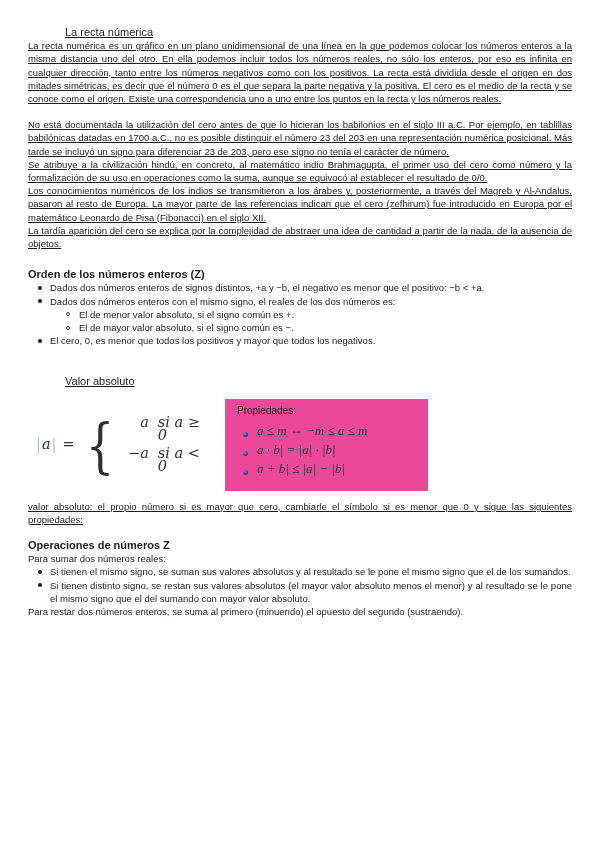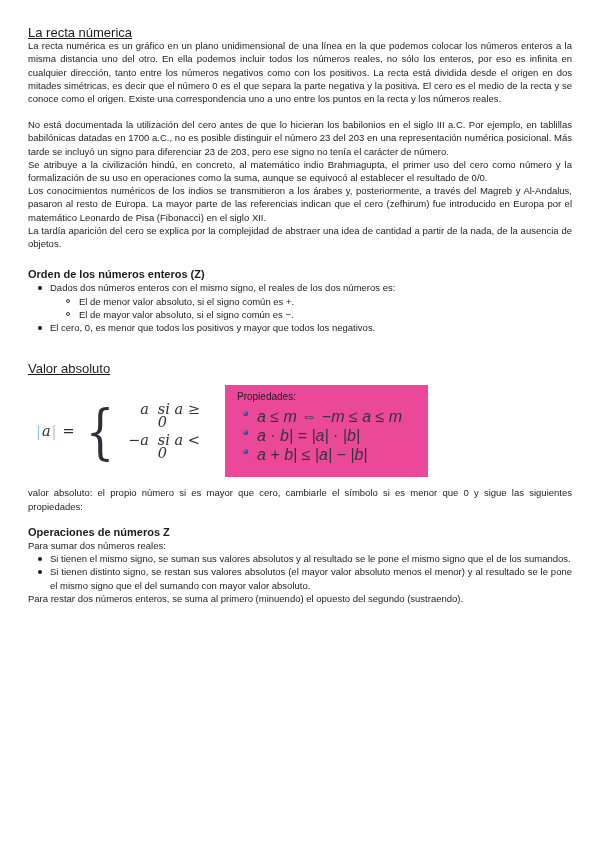--- a/index.html
+++ b/index.html
@@ -3,23 +3,23 @@
 <meta charset="utf-8">
 <style>
   * { margin:0; padding:0; box-sizing:border-box; }
   html,body { background:#ffffff; }
   body {
     width:600px; height:848px; overflow:hidden;
     font-family:"Liberation Sans","DejaVu Sans",sans-serif;
     font-size:9.5px; line-height:13.2px; color:#1c1c1c;
   }
   .page { width:600px; height:848px; padding:26px 28px 0 28px; }
-  .h { text-decoration:underline; font-weight:normal; font-size:13px; }
+  .h { text-decoration:underline; font-weight:normal; font-size:11px;margin-left:37px; }
   .h-plain { font-weight:bold; font-size:11px; }
-  p.just { text-align:justify; }
+  p.just { text-align:justify;text-decoration:underline; }
   .sp   { height:13px; }
   .sp-lg{ height:18px; }
   .sp-xl{ height:28px; }
 
   
   .li { display:flex; align-items:flex-start; text-align:justify; }
   .li .marker { flex:0 0 12px; margin-left:10px; display:flex; justify-content:flex-start; }
   .li.sub .marker { margin-left:38px; flex:0 0 13px; }
   .dot  { width:4px; height:4px; border-radius:50%; background:#1c1c1c; margin-top:4.5px; }
   .ring { width:4px; height:4px; border-radius:50%; border:1px solid #3a3a3a; background:#fff; margin-top:4.5px; }
@@ -43,23 +43,23 @@
   .case { display:flex; align-items:baseline; }
   .case .expr { flex:0 0 28px; text-align:right; font-style:italic; margin-right:9px; }
   .case .cond { font-style:italic; }
 
   .props {
     width:203px; height:92px; margin-left:12px; background:#ec4899;
     padding:5px 10px 8px 12px;
   }
   .props-label { font-size:10px; color:#1c1c1c; line-height:14px; }
   .prop-li {
-    display:flex; align-items:flex-start; margin-top:7px;
-    font-family:Liberation Sans, sans-serif;
-    font-style:italic; font-size:16px; line-height:12px; color:#34343e;
+    display:flex; align-items:flex-end; margin-top:7px;
+    font-family:Liberation Serif, serif;
+    font-style:italic; font-size:13px; line-height:12px; color:#34343e;
   }
   .prop-dot {
     flex:0 0 5px; width:5px; height:5px; border-radius:50%;
     background:radial-gradient(circle at 32% 30%, #6d86bd 0%, #24407e 70%);
     margin:0 9px 0 6px;
   }
 </style>
 </head>
 <body>
 
@@ -71,20 +71,26 @@
   <div class="sp"></div>
 
   <p class="just">No está documentada la utilización del cero antes de que lo hicieran los babilonios en el siglo III a.C. Por ejemplo, en tablillas babilónicas datadas en 1700 a.C., no es posible distinguir el número 23 del 203 en una representación numérica posicional. Más tarde se incluyó un signo para diferenciar 23 de 203, pero ese signo no tenía el carácter de número.</p>
   <p class="just">Se atribuye a la civilización hindú, en concreto, al matemático indio Brahmagupta, el primer uso del cero como número y la formalización de su uso en operaciones como la suma, aunque se equivocó al establecer el resultado de 0/0.</p>
   <p class="just">Los conocimientos numéricos de los indios se transmitieron a los árabes y, posteriormente, a través del Magreb y Al-Andalus, pasaron al resto de Europa. La mayor parte de las referencias indican que el cero (zefhirum) fue introducido en Europa por el matemático Leonardo de Pisa (Fibonacci) en el siglo XII.</p>
   <p class="just">La tardía aparición del cero se explica por la complejidad de abstraer una idea de cantidad a partir de la nada, de la ausencia de objetos.</p>
 
   <div class="sp-lg"></div>
 
   <h2 class="h-plain">Orden de los números enteros (Z)</h2>
+  <div class="li">
+    <span class="marker">
+        <span class="dot"></span>
+      </span>
+    <span class="txt">Dados dos números enteros de signos distintos, +a y −b, el negativo es menor que el positivo: −b &lt; +a.</span>
+  </div>
   <div class="li">
     <span class="marker">
         <span class="dot"></span>
       </span>
     <span class="txt">Dados dos números enteros con el mismo signo, el reales de los dos números es:</span>
   </div>
   <div class="li sub">
     <span class="marker">
         <span class="ring"></span>
       </span>

